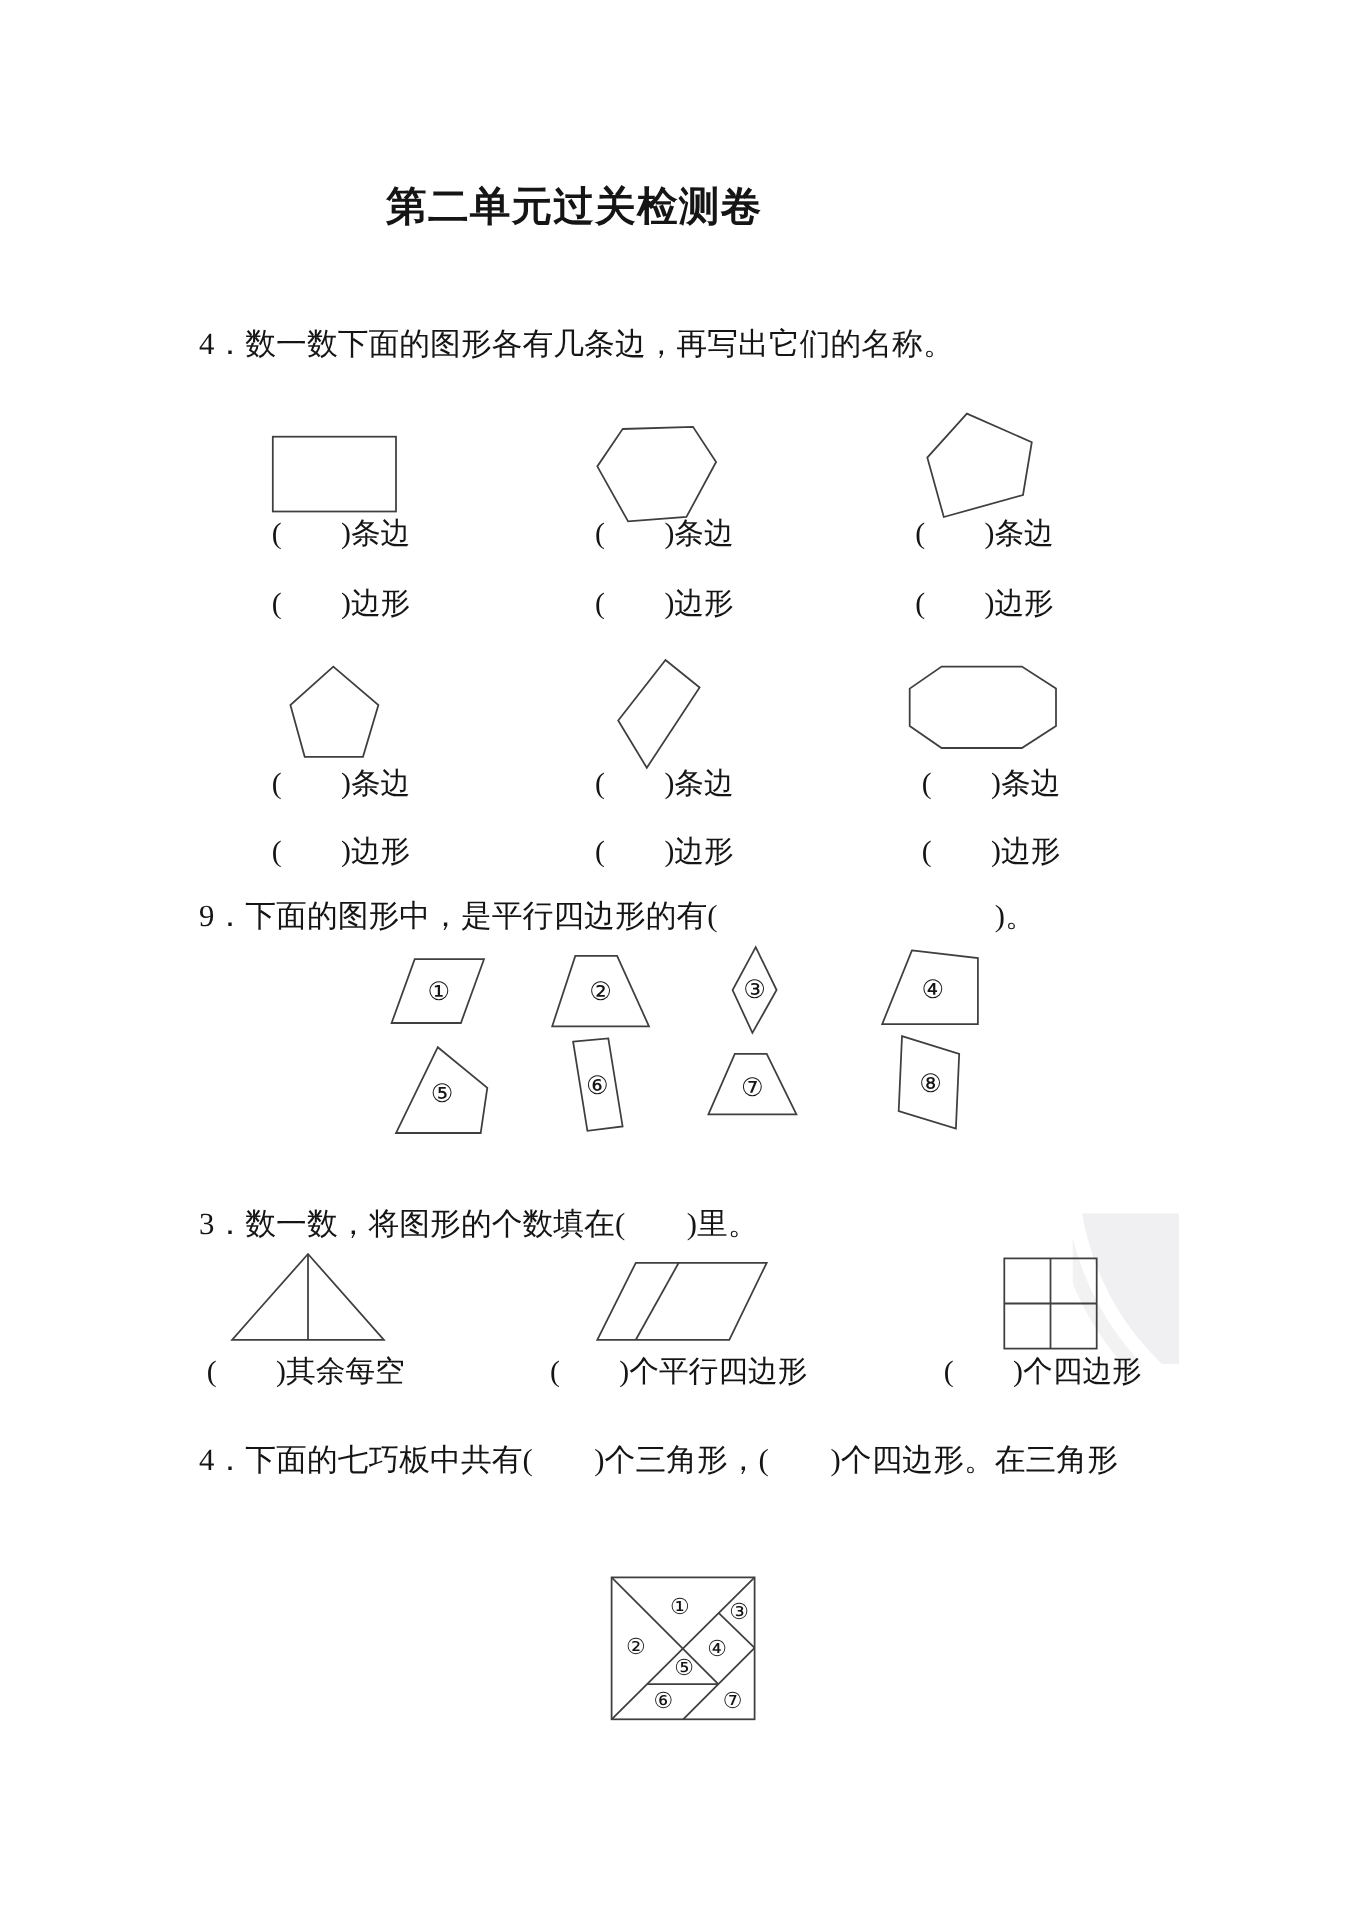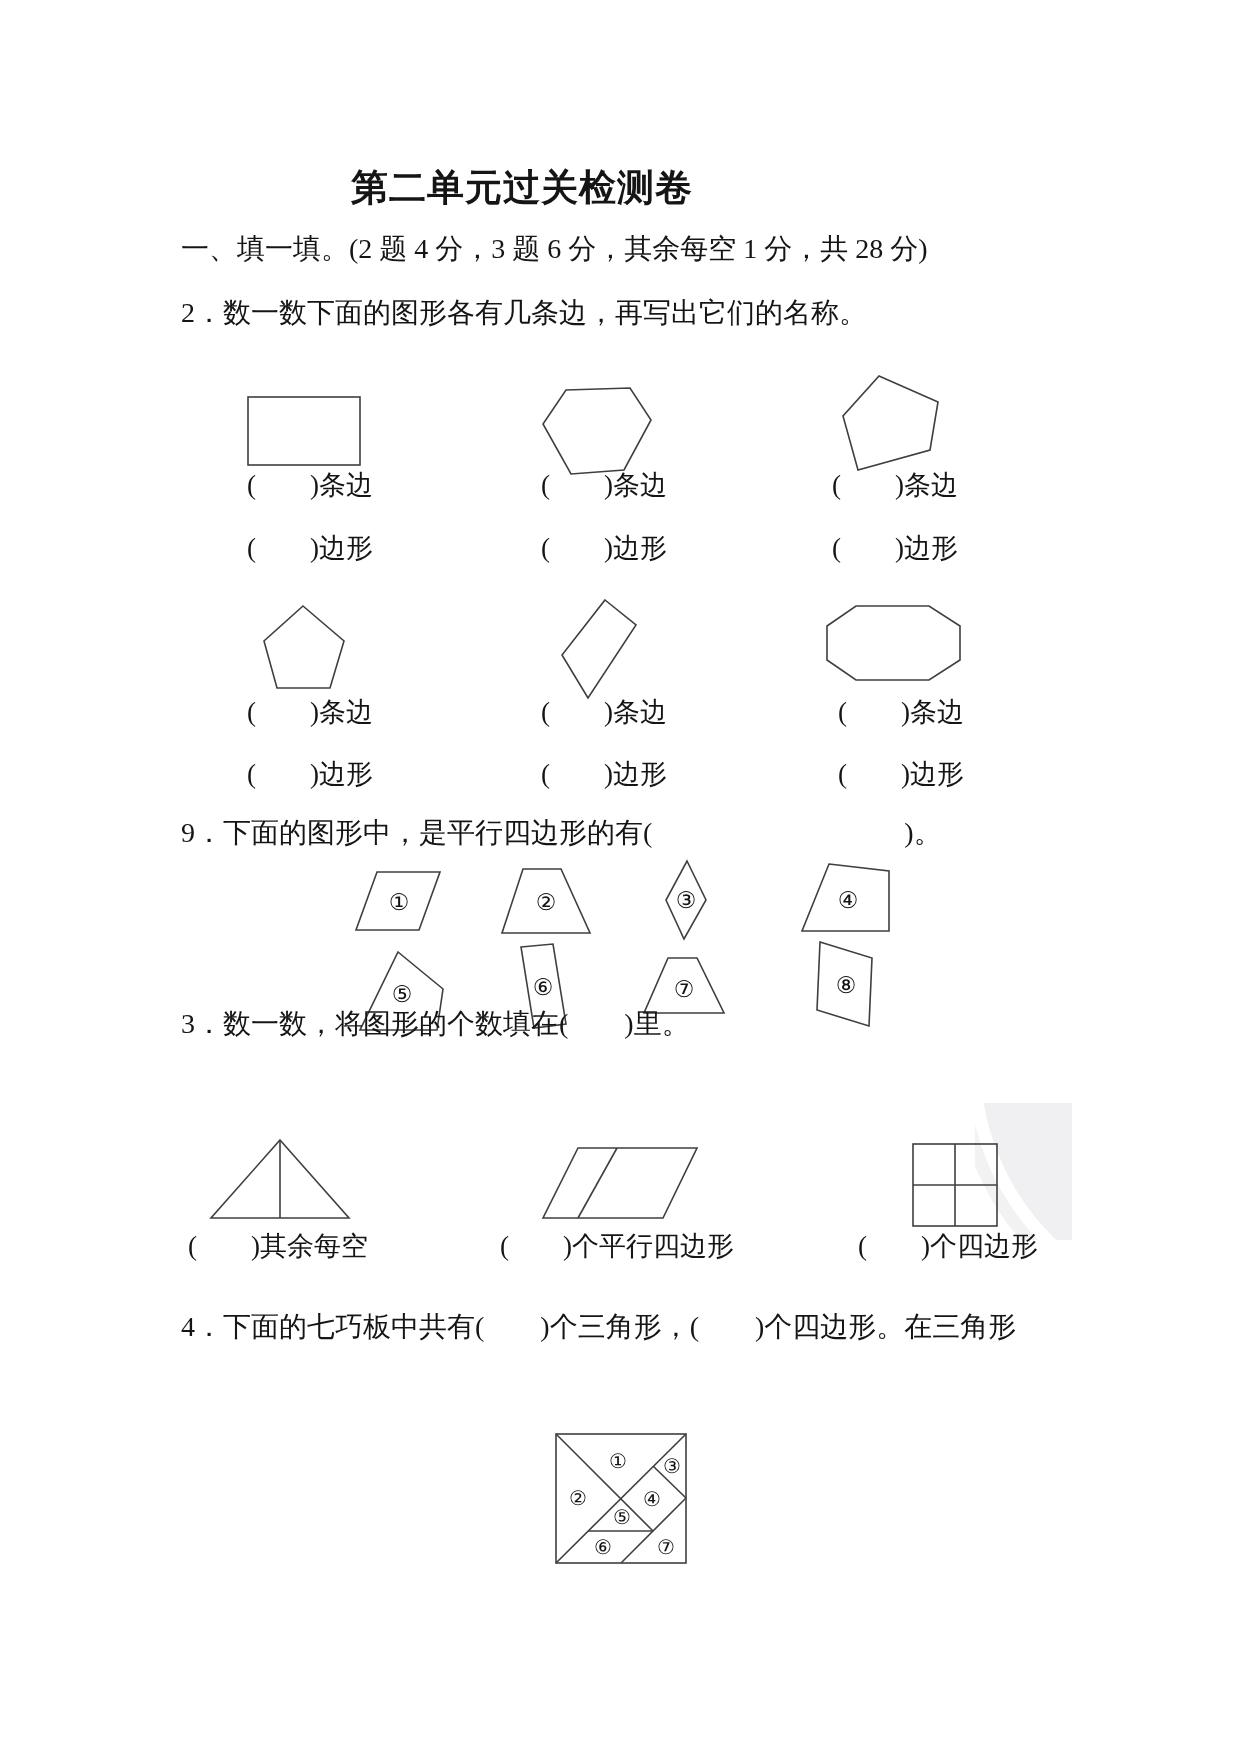--- a/index.html
+++ b/index.html
@@ -53,23 +53,22 @@
   <div class="watermark">
     <svg width="97" height="137" viewBox="0 0 97 137">
       <circle cx="250" cy="-40" r="190" fill="none" stroke="#f0f0f2" stroke-width="110"></circle>
       <circle cx="250" cy="-40" r="251" fill="none" stroke="#ffffff" stroke-width="13"></circle>
       <circle cx="250" cy="-40" r="264" fill="none" stroke="#f2f2f3" stroke-width="13"></circle>
     </svg>
   </div>
 
   <div class="abs title" style="left:0;top:163px;width:1044px;text-align:center;">第二单元过关检测卷</div>
 
-  <div class="abs body-text" style="left:181px;top:230px;">一、填一填。(2 题 4 分，3 题 6 分，其余每空 1 分，共 28 分)</div>
 
-  <div class="abs body-text" style="left:181px;top:294px;">2．数一数下面的图形各有几条边，再写出它们的名称。</div>
+  <div class="abs body-text" style="left:181px;top:294px;">4．数一数下面的图形各有几条边，再写出它们的名称。</div>
 
   <svg class="shape-svg" style="left:247px;top:396px;" width="114" height="70">
     <rect x="1" y="1" width="112" height="68"></rect>
   </svg>
   <svg class="shape-svg" style="left:542px;top:386px;" width="110" height="92">
     <polygon points="24,4 88,2 109,34 82,84 29,88 1,38"></polygon>
   </svg>
   <svg class="shape-svg" style="left:841px;top:374px;" width="102" height="100">
     <polygon points="38,2 97,28 89,76 17,96 2,42"></polygon>
   </svg>
@@ -137,21 +136,21 @@
   <svg class="shape-svg" style="left:642px;top:956px;" width="84" height="59">
     <polygon points="26,2 55,2 82,57 2,57"></polygon>
   </svg>
   <span class="num-label" style="left:684px;top:989px;">⑦</span>
 
   <svg class="shape-svg" style="left:817px;top:940px;" width="57" height="90">
     <polygon points="3,2 55,18 52,86 0,70"></polygon>
   </svg>
   <span class="num-label" style="left:846px;top:985px;">⑧</span>
 
-  <div class="abs body-text" style="left:181px;top:1005px;">3．数一数，将图形的个数填在(　　)里。</div>
+  <div class="abs body-text" style="left:181px;top:1094px;">3．数一数，将图形的个数填在(　　)里。</div>
 
   <svg class="shape-svg" style="left:211px;top:1138px;" width="140" height="82">
     <polygon points="69,2 138,80 0,80"></polygon>
     <line x1="69" y1="2" x2="69" y2="80"></line>
   </svg>
   <svg class="shape-svg" style="left:541px;top:1146px;" width="158" height="74">
     <polygon points="37,2 156,2 122,72 2,72"></polygon>
     <line x1="76" y1="2" x2="37" y2="72"></line>
   </svg>
   <svg class="shape-svg" style="left:912px;top:1143px;" width="86" height="84">

